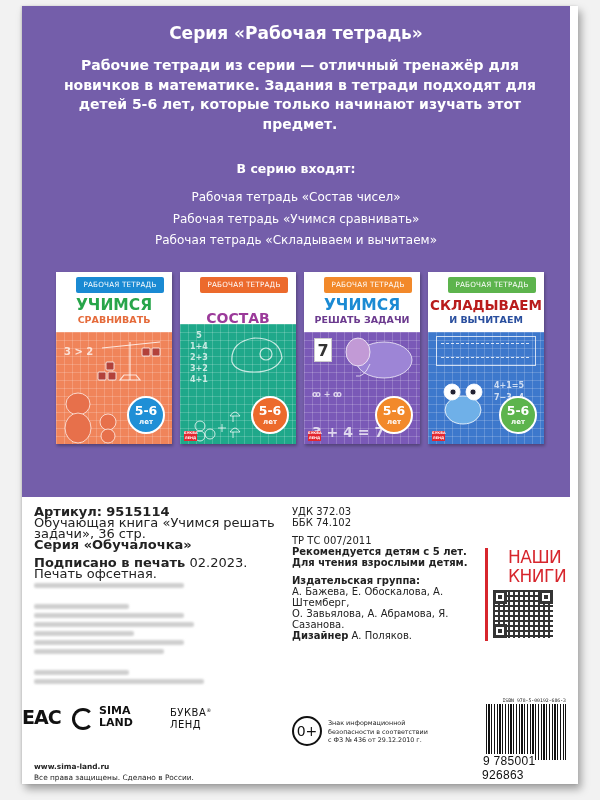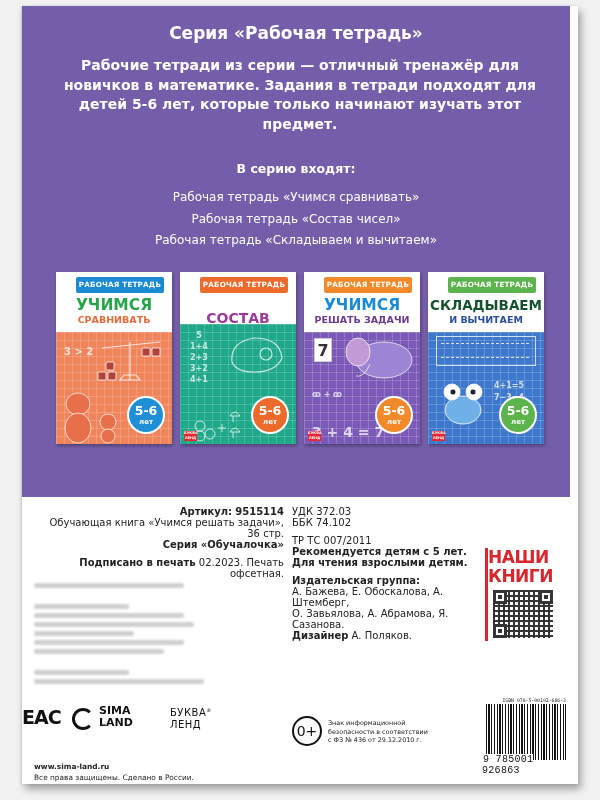--- a/index.html
+++ b/index.html
@@ -13,42 +13,42 @@
   .purple {
     position: absolute; left: 0; top: 0; width: 548px; height: 491px;
     background: #745eaa; color: #fff; text-align: center;
   }
   .series-title { position: absolute; top: 17px; left: 0; width: 100%; font-weight: bold; font-size: 17px; }
   .series-desc { position: absolute; top: 50px; left: 30px; width: 496px; font-weight: bold; font-size: 14px; line-height: 19.5px; }
   .includes-title { position: absolute; top: 155px; left: 0; width: 100%; font-weight: bold; font-size: 12.5px; }
   .includes-list { position: absolute; top: 181px; left: 0; width: 100%; list-style: none; font-size: 12px; line-height: 21.5px; }
 
   .cover { position: absolute; top: 266px; width: 116px; height: 172px; background: #fff; box-shadow: 1px 2px 3px rgba(0,0,0,0.3); overflow: hidden; }
-  .cover .label { position: absolute; top: 5px; left: 8px; right: 8px; height: 16px; border-radius: 2px; color: #fff; font-weight: bold; font-size: 7.2px; line-height: 16px; text-align: center; letter-spacing: 0.2px; margin-left: 12px; }
+  .cover .label { position: absolute; top: 5px; left: 8px; right: 8px; height: 16px; border-radius: 2px; color: #fff; font-weight: normal; font-size: 7.2px; line-height: 16px; text-align: center; letter-spacing: 0.2px; margin-left: 12px; }
   .cover .t1 { position: absolute; top: 24px; left: 0; width: 100%; text-align: center; font-weight: bold; font-size: 15.5px; line-height: 18px; }
   .cover .t2 { position: absolute; top: 42px; left: 0; width: 100%; text-align: center; font-weight: bold; font-size: 9.5px; line-height: 12px; }
   .cover .t-single { position: absolute; top: 38px; left: 0; width: 100%; text-align: center; font-weight: bold; font-size: 14px; }
   .cover .art {
     position: absolute; left: 0; right: 0; top: 60px; bottom: 0;
     background-size: 8px 8px;
     background-image: linear-gradient(rgba(255,255,255,0.18) 1px, transparent 1px), linear-gradient(90deg, rgba(255,255,255,0.18) 1px, transparent 1px);
   }
   .cover .age { position: absolute; right: 7px; bottom: 10px; width: 38px; height: 38px; border-radius: 50%; border: 2px solid #fff; color: #fff; text-align: center; font-weight: bold; }
   .cover .age .n { display: block; font-size: 12.5px; line-height: 14px; margin-top: 6px; }
   .cover .age .y { display: block; font-size: 7px; line-height: 8px; }
   .cover .pub { position: absolute; left: 4px; bottom: 3px; width: 13px; height: 10px; background: #e3262f; color: #fff; font-size: 3.5px; line-height: 5px; text-align: center; font-weight: bold; }
   .cover .doodle { position: absolute; color: rgba(255,255,255,0.75); font-weight: bold; font-family: "DejaVu Sans", sans-serif; }
 
-  .info { position: absolute; left: 12px; top: 500px; width: 250px; font-size: 10px; line-height: 11px; color: #222; text-align: right; }
+  .info { position: absolute; left: 12px; top: 500px; width: 250px; font-size: 13px; line-height: 11px; color: #222; }
   .info b { font-weight: bold; }
   .blur { height: 5px; background: #cfcfcf; border-radius: 2px; filter: blur(1.2px); margin: 4px 0; }
   .info2 { position: absolute; left: 270px; top: 500px; width: 200px; font-size: 10px; line-height: 11px; color: #222; }
 
   .qr-block { position: absolute; left: 463px; top: 542px; width: 72px; height: 93px; background: #fff; border-left: 3px solid #d7262d; }
-  .nashi { color: #d7262d; font-weight: bold; font-size: 17px; line-height: 19px; padding-left: 0; letter-spacing: -0.5px; }
+  .nashi { color: #d7262d; font-weight: normal; font-size: 17px; line-height: 19px; padding-left: 20px; letter-spacing: -0.5px; }
   .qr { position: absolute; left: 5px; top: 42px; width: 60px; height: 48px;
     background-color: #fff;
     background-image:
       linear-gradient(90deg, #111 50%, transparent 50%),
       linear-gradient(#111 50%, transparent 50%);
     background-size: 5px 7px, 7px 5px;
     opacity: 0.85;
   }
   .qr .fd { position: absolute; width: 14px; height: 14px; border: 3px solid #111; background: #fff; }
   .qr .fd::after { content: ""; position: absolute; left: 2px; top: 2px; width: 4px; height: 4px; background: #111; }
@@ -64,34 +64,34 @@
   .site { position: absolute; left: 12px; top: 755px; font-size: 7.4px; line-height: 11px; color: #222; }
 
   .zero { position: absolute; left: 270px; top: 710px; width: 30px; height: 30px; border: 2px solid #111; border-radius: 50%; text-align: center; font-size: 14px; line-height: 26px; color: #111; }
   .zero-text { position: absolute; left: 306px; top: 713px; font-size: 6.4px; line-height: 8.5px; color: #222; }
 
   .barcode-wrap { position: absolute; left: 460px; top: 692px; width: 84px; height: 72px; }
   .isbn { font-size: 4.8px; font-family: "DejaVu Sans Mono", monospace; text-align: right; color: #222; }
   .bars { margin-left: 4px; margin-top: 1px; height: 56px; width: 80px;
     background: repeating-linear-gradient(90deg, #111 0 1px, #fff 1px 2px, #111 2px 4px, #fff 4px 5px, #111 5px 6px, #fff 6px 8px, #111 8px 9px, #fff 9px 11px);
   }
-  .ean { font-family: Liberation Mono, monospace; font-size: 10px; color: #111; letter-spacing: 0.3px; margin-top: -6px; background: transparent; }
+  .ean { font-family: Liberation Sans, sans-serif; font-size: 12px; color: #111; letter-spacing: 0.3px; margin-top: -6px; background: transparent; }
   .ean span { background: #fff; padding: 0 1px; }
 </style>
 </head>
 <body>
 
 <div class="book">
   <div class="purple">
     <div class="series-title">Серия «Рабочая тетрадь»</div>
     <div class="series-desc">Рабочие тетради из серии — отличный тренажёр для новичков в математике. Задания в тетради подходят для детей 5-6 лет, которые только начинают изучать этот предмет.</div>
     <div class="includes-title">В серию входят:</div>
     <ul class="includes-list">
+      <li>Рабочая тетрадь «Состав чисел»</li>
       <li>Рабочая тетрадь «Учимся сравнивать»</li>
-      <li>Рабочая тетрадь «Состав чисел»</li>
       <li>Рабочая тетрадь «Складываем и вычитаем»</li>
     </ul>
 
     <div class="cover" style="left:34px;">
       <div class="label" style="background:#1a8ad3;">РАБОЧАЯ ТЕТРАДЬ</div>
       <div class="t1" style="color:#27a54a;">УЧИМСЯ</div>
       <div class="t2" style="color:#e56b3b;">СРАВНИВАТЬ</div>
       <div class="art" style="background-color:#f0845a;">
         <div class="doodle" style="left:8px;top:14px;font-size:10px;">3 &gt; 2</div>
         <svg style="position:absolute;left:38px;top:4px;" width="72" height="50">
@@ -174,21 +174,21 @@
       </div>
       <div class="age" style="background:#f2892a;">
         <span class="n">5-6</span>
         <span class="y">лет</span>
       </div>
       <div class="pub">БУКВА ЛЕНД</div>
     </div>
 
     <div class="cover" style="left:406px;">
       <div class="label" style="background:#5db44d;">РАБОЧАЯ ТЕТРАДЬ</div>
-      <div class="t1" style="color:#14532d;font-size:13.5px;">СКЛАДЫВАЕМ</div>
+      <div class="t1" style="color:#b91c1c;font-size:13.5px;">СКЛАДЫВАЕМ</div>
       <div class="t2" style="color:#2a4f9e;">И ВЫЧИТАЕМ</div>
       <div class="art" style="background-color:#3d78cc;">
         <div style="position:absolute;left:8px;top:4px;width:100px;height:30px;border:1.5px solid rgba(255,255,255,0.75);">
           <div style="position:absolute;left:4px;top:6px;width:88px;border-top:1px dashed rgba(255,255,255,0.8);"></div>
           <div style="position:absolute;left:4px;top:20px;width:88px;border-top:1px dashed rgba(255,255,255,0.8);"></div>
         </div>
         <svg style="position:absolute;left:10px;top:46px;" width="50" height="50">
           <g fill="#6fb0e8" stroke="rgba(255,255,255,0.8)" stroke-width="1">
             <ellipse cx="25" cy="32" rx="18" ry="14"></ellipse>
               <circle cx="14" cy="14" r="8" fill="#fff"></circle>

